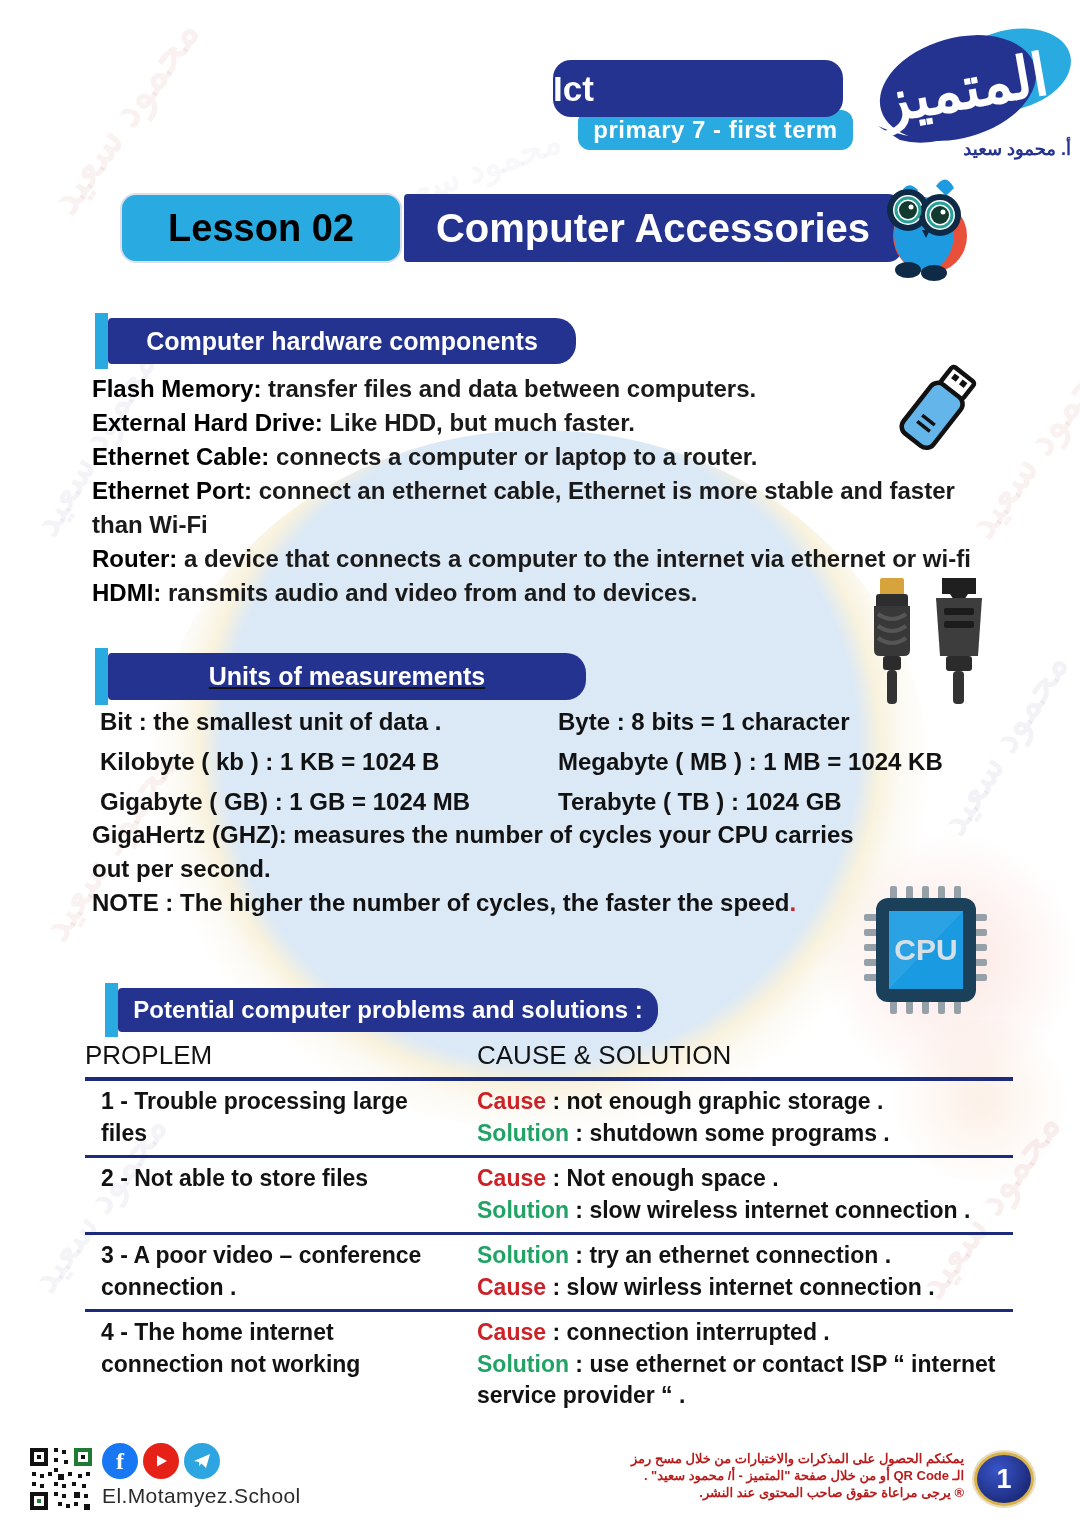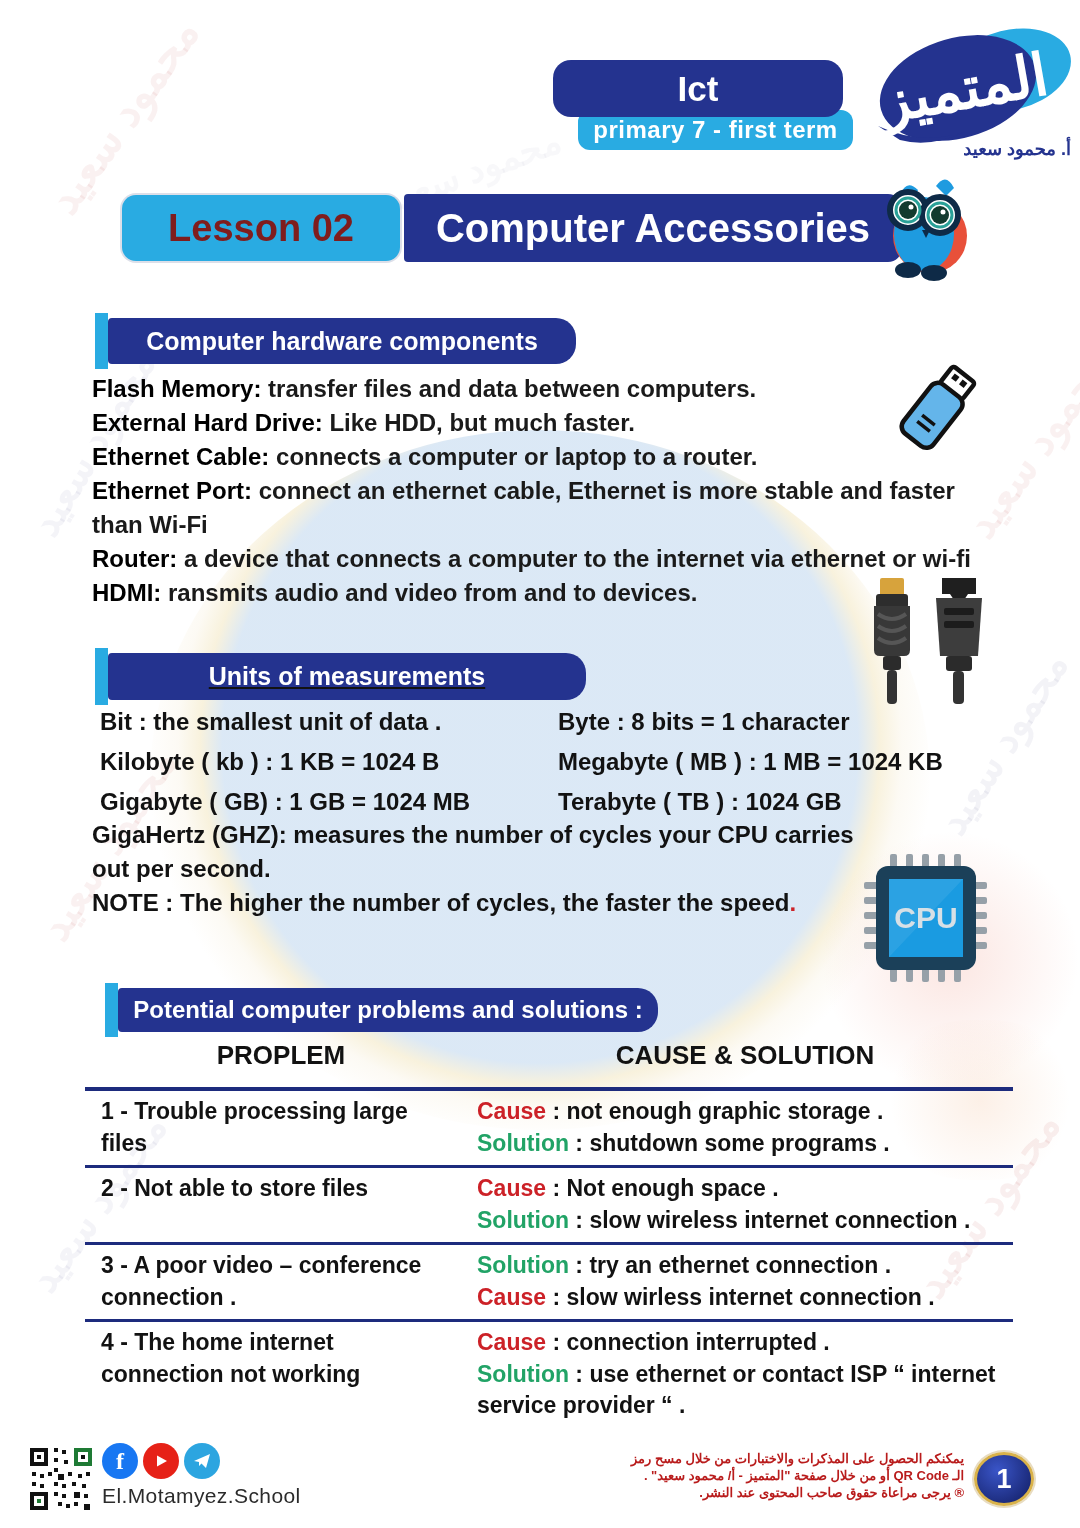--- a/index.html
+++ b/index.html
@@ -21,39 +21,39 @@
   }
   .wm-blob-warm2 {
     position:absolute; left:880px; top:1020px; width:200px; height:160px; border-radius:45%;
     background:radial-gradient(circle, rgba(240,170,120,.18), rgba(255,255,255,0) 70%);
   }
   .wm-sig { position:absolute; font-weight:bold; white-space:nowrap; }
   
   .ict-pill {
     position:absolute; left:553px; top:60px; width:290px; height:57px; z-index:3;
     background:#24338F; border-radius:18px; color:#fff; font-size:35px; font-weight:bold;
-    display:flex; align-items:center; justify-content:center;
+    display:flex; align-items:center; justify-content:flex-start;
   }
   .grade-pill {
     position:absolute; left:578px; top:110px; width:275px; height:40px; z-index:2;
     background:#29ABE2; border-radius:12px; color:#fff; font-size:24px; font-weight:bold;
     display:flex; align-items:center; justify-content:center; letter-spacing:.5px;
   }
   
   .brand { position:absolute; left:860px; top:8px; width:215px; height:160px; z-index:2; }
   .brand svg { position:absolute; inset:0; }
   .brand-teacher {
     position:absolute; right:4px; bottom:8px; color:#24338F; font-weight:bold; font-size:18px;
     direction:rtl;
   }
   
   .lesson-row { position:absolute; left:122px; top:194px; z-index:2; display:flex; align-items:center; }
   .lesson-label {
     width:278px; height:66px; background:#29ABE2; border-radius:14px;
-    color:#7f1d1d; font-size:38px; font-weight:bold; display:flex; align-items:center; justify-content:center;
+    color:#000000; font-size:38px; font-weight:bold; display:flex; align-items:center; justify-content:center;
     box-shadow:0 0 0 2px rgba(20,40,110,.15);
   }
   .lesson-title {
     width:498px; height:68px; background:#24338F; border-radius:4px 14px 14px 4px; margin-left:4px;
     color:#fff; font-size:40px; font-weight:bold; display:flex; align-items:center; justify-content:center;
   }
   .owl { position:absolute; left:748px; top:-24px; }
   
   .secbar { position:absolute; z-index:2; display:flex; }
   .secbar .accent { width:13px; background:#29ABE2; }
@@ -85,38 +85,38 @@
     font-size:24px; font-weight:bold; line-height:34px;
   }
   .units-paras { position:absolute; left:92px; top:818px; width:935px; z-index:1; font-size:24px; font-weight:bold; line-height:34px; }
   .units-paras p { margin:0; }
   .units-paras .p2 { width:800px; }
   .note-period { color:#CC2127; }
   
   .ptable { position:absolute; left:85px; top:1040px; width:928px; z-index:1; }
   .ptable .thead {
     display:grid; grid-template-columns:392px auto;
-    font-size:26px; font-weight:bold; text-align:center;
-    padding-bottom:16px; border-bottom:4px solid #1d2b7d;
+    font-size:26px; font-weight:normal; 
+    padding-bottom:6px; border-bottom:4px solid #1d2b7d;
   }
   .prow {
     display:grid; grid-template-columns:392px 536px;
     border-bottom:3px solid #1d2b7d;
     padding:5px 0 6px 0;
     font-size:23px; font-weight:bold; line-height:31.5px;
   }
   .prow:last-child { border-bottom:none; }
   .prow .pcell { padding-left:16px; padding-right:30px; }
   .cause-label { color:#CC2127; }
   .solution-label { color:#21A366; }
   
   .icon-abs { position:absolute; z-index:1; }
   #icon-usb { left:874px; top:358px; }
   #icon-hdmi { left:856px; top:576px; }
-  #icon-cpu { left:856px; top:848px; }
+  #icon-cpu { left:856px; top:880px; }
   
   .qr { position:absolute; left:28px; top:1446px; z-index:2; }
   .socials { position:absolute; left:102px; top:1443px; z-index:2; display:flex; gap:5px; }
   .soc { width:36px; height:36px; border-radius:50%; display:flex; align-items:center; justify-content:center; }
   .soc.fb { background:#1877F2; color:#fff; font-size:24px; font-weight:bold; font-family:"Liberation Serif", serif; }
   .soc.yt { background:#E62117; }
   .soc.tg { background:#2CA5E0; }
   .handle { position:absolute; left:102px; top:1484px; z-index:2; font-size:21px; color:#2b2b2b; letter-spacing:.4px; }
   .ar-note {
     position:absolute; left:598px; top:1450px; width:366px; z-index:2;

